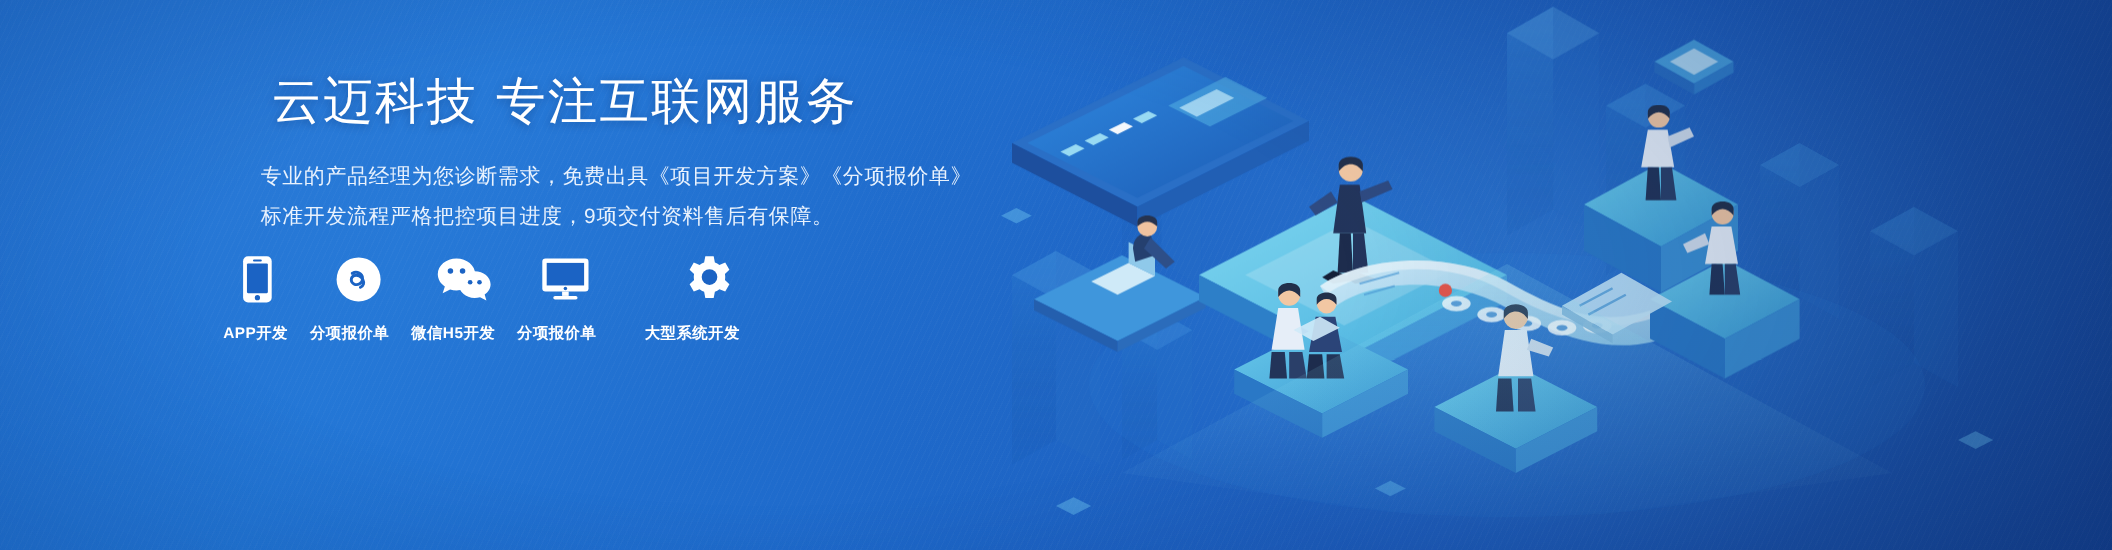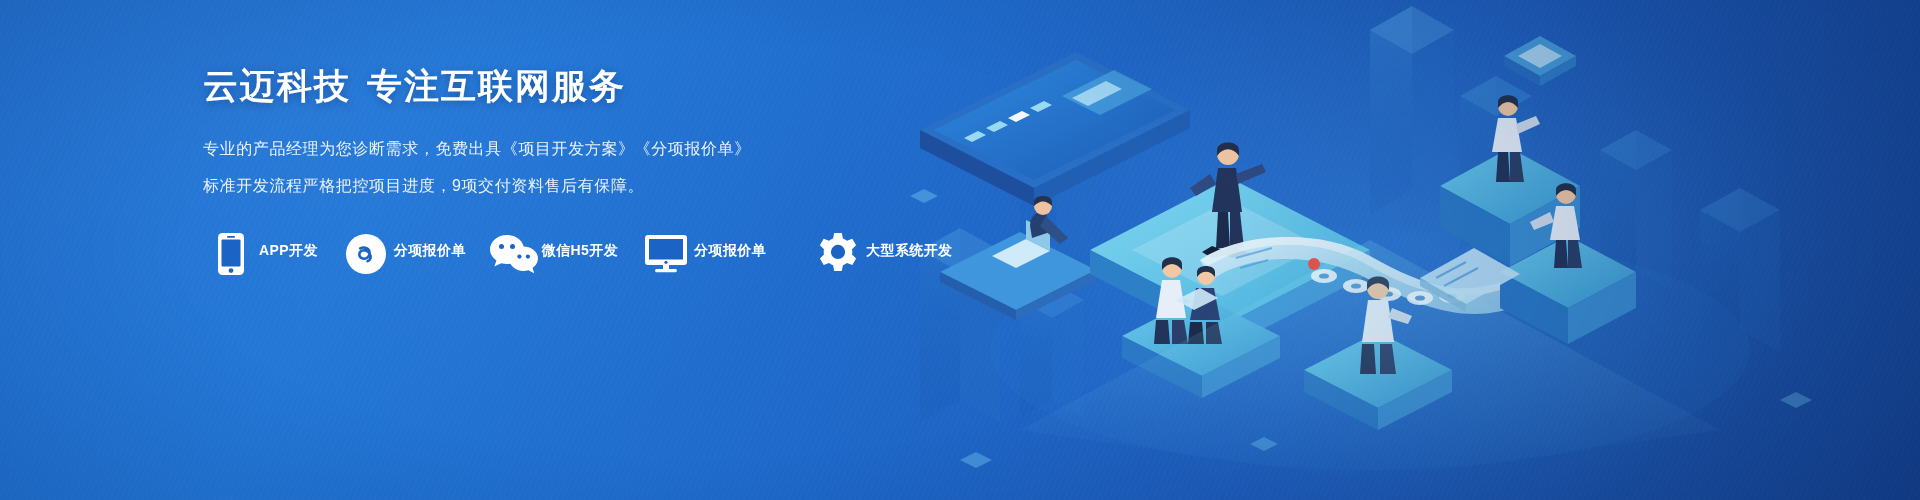--- a/index.html
+++ b/index.html
@@ -37,51 +37,53 @@
     pointer-events:none;
   }
 
   
   #content {
     position:absolute;
     left:203px; top:66px;
     width:760px;
   }
   #title {
-    font-size:35px;
-    font-weight:bold;
+    font-size:45px;
+    font-weight:normal;
     color:#ffffff;
     letter-spacing:2px;
     line-height:1.15;
     white-space:nowrap;
     text-shadow:0 2px 8px rgba(4,35,86,0.35);
+    margin-left:44px;
   }
   #title .gap { display:inline-block; width:16px; }
 
   #subtitle {
     margin-top:24px;
-    font-size:16px;
+    font-size:19px;
     line-height:37px;
     color:#e9f2fd;
     letter-spacing:0.6px;
     font-weight:400;
+    margin-left:34px;
   }
   #subtitle .line { display:block; white-space:nowrap; }
 
   
   #services {
     position:absolute;
     left:203px; top:228px;
     display:flex;
     align-items:flex-start;
   }
   .service {
     display:flex;
-    flex-direction:row;
-    align-items:flex-start;
+    flex-direction:column;
+    align-items:flex-end;
     margin-right:20px;
   }
   .service:last-child { margin-right:0;margin-left:24px; }
   .svc-icon {
     width:56px; height:52px;
     display:flex; align-items:center; justify-content:center;
   }
   .svc-icon svg { display:block; }
   .svc-label {
     margin-top:14px;

